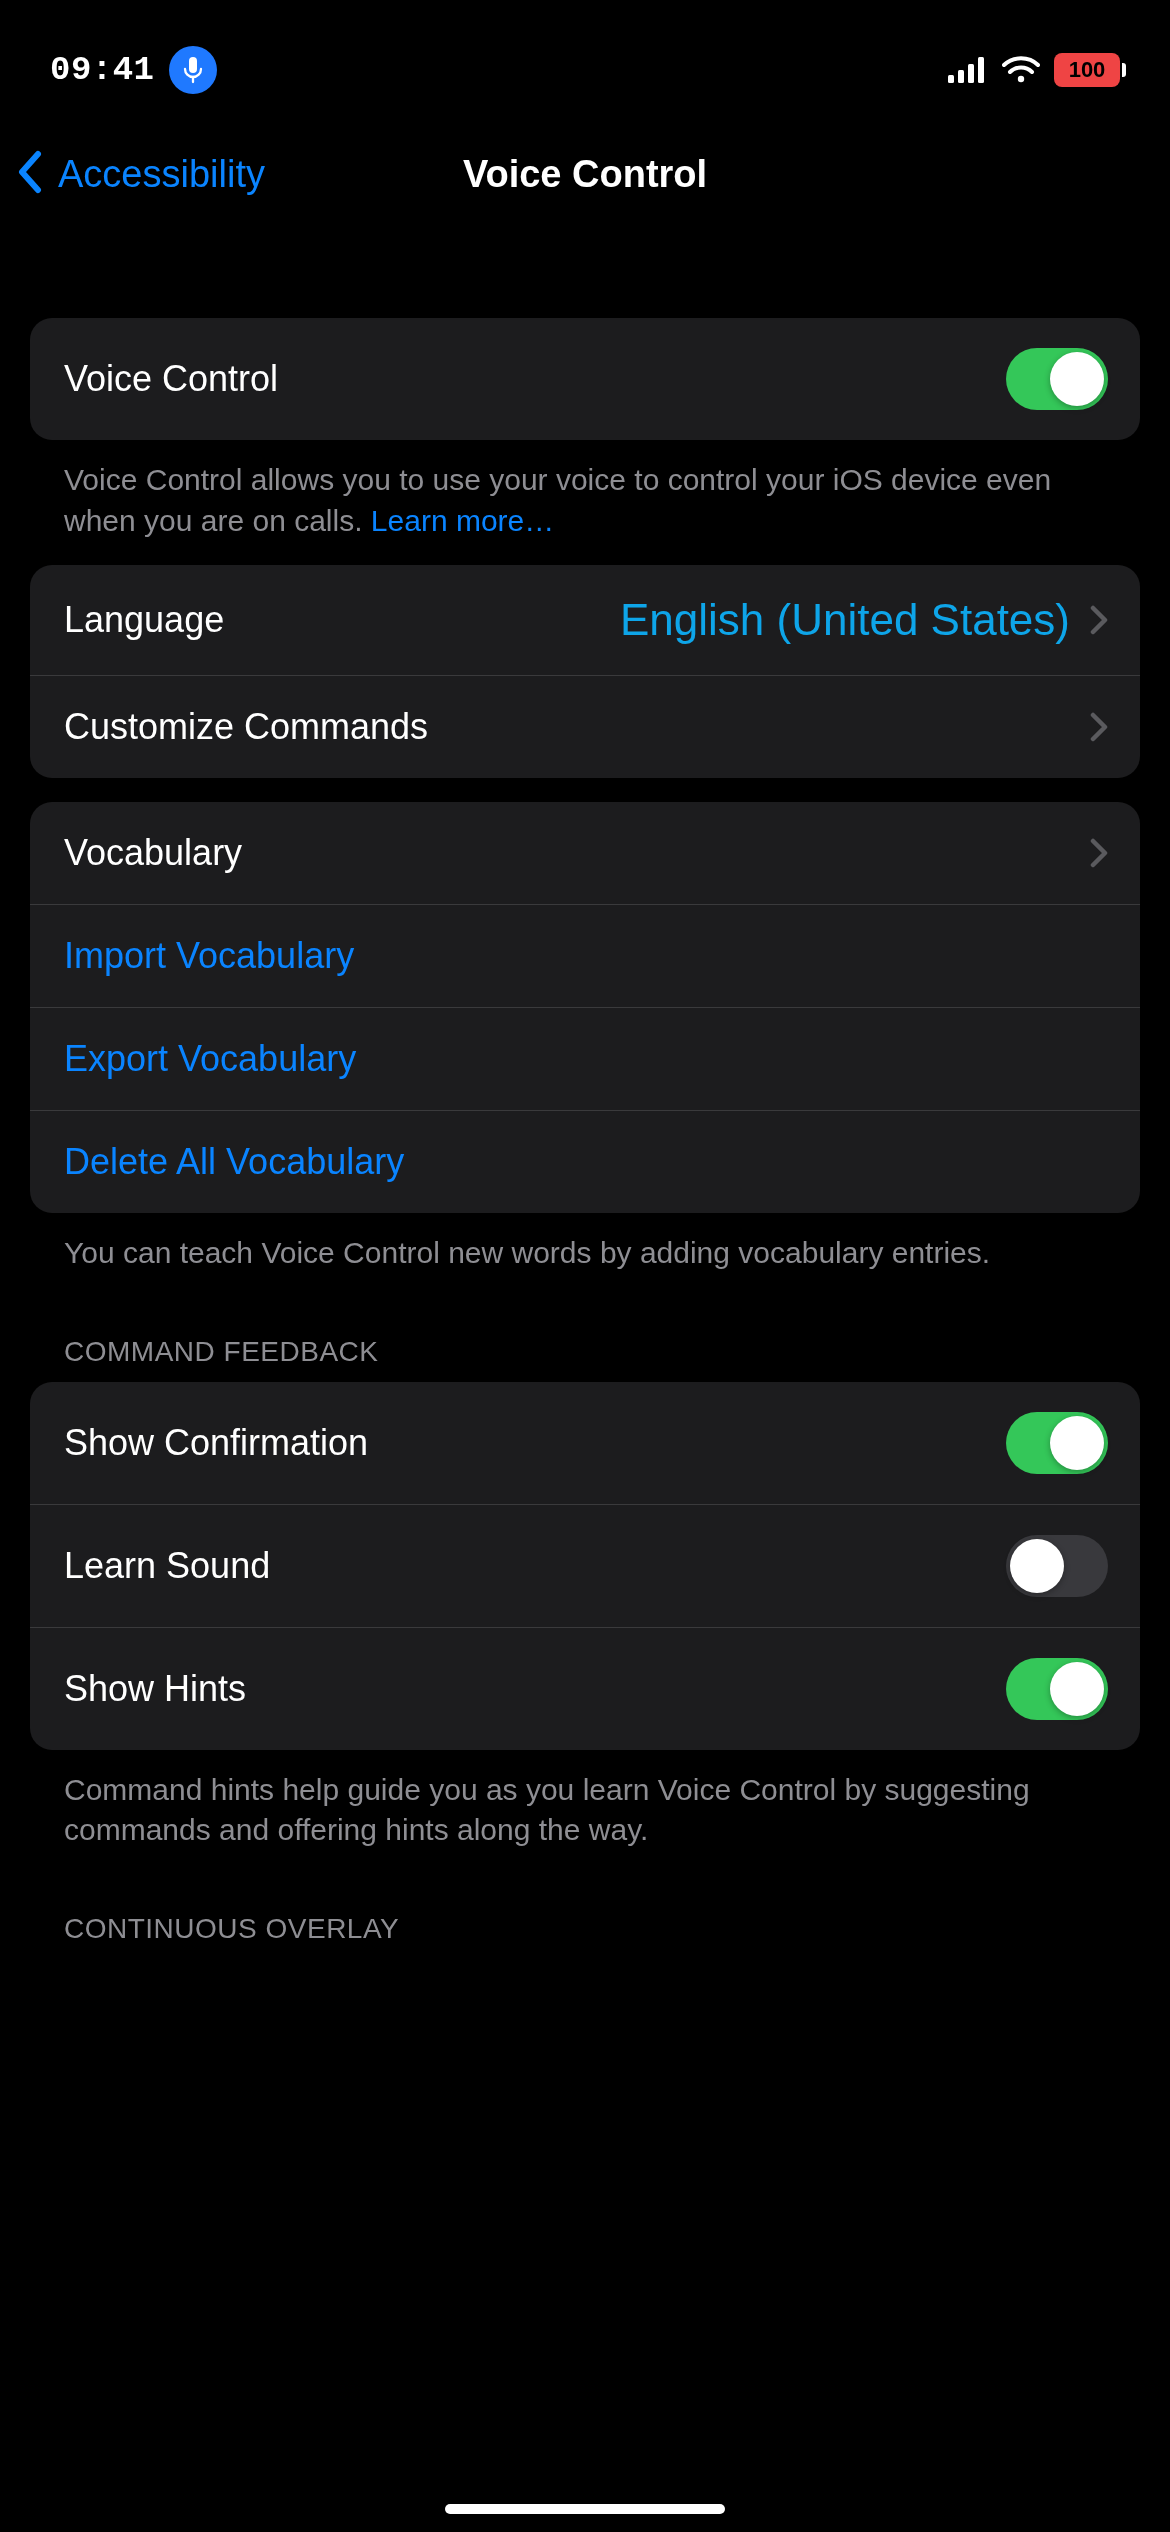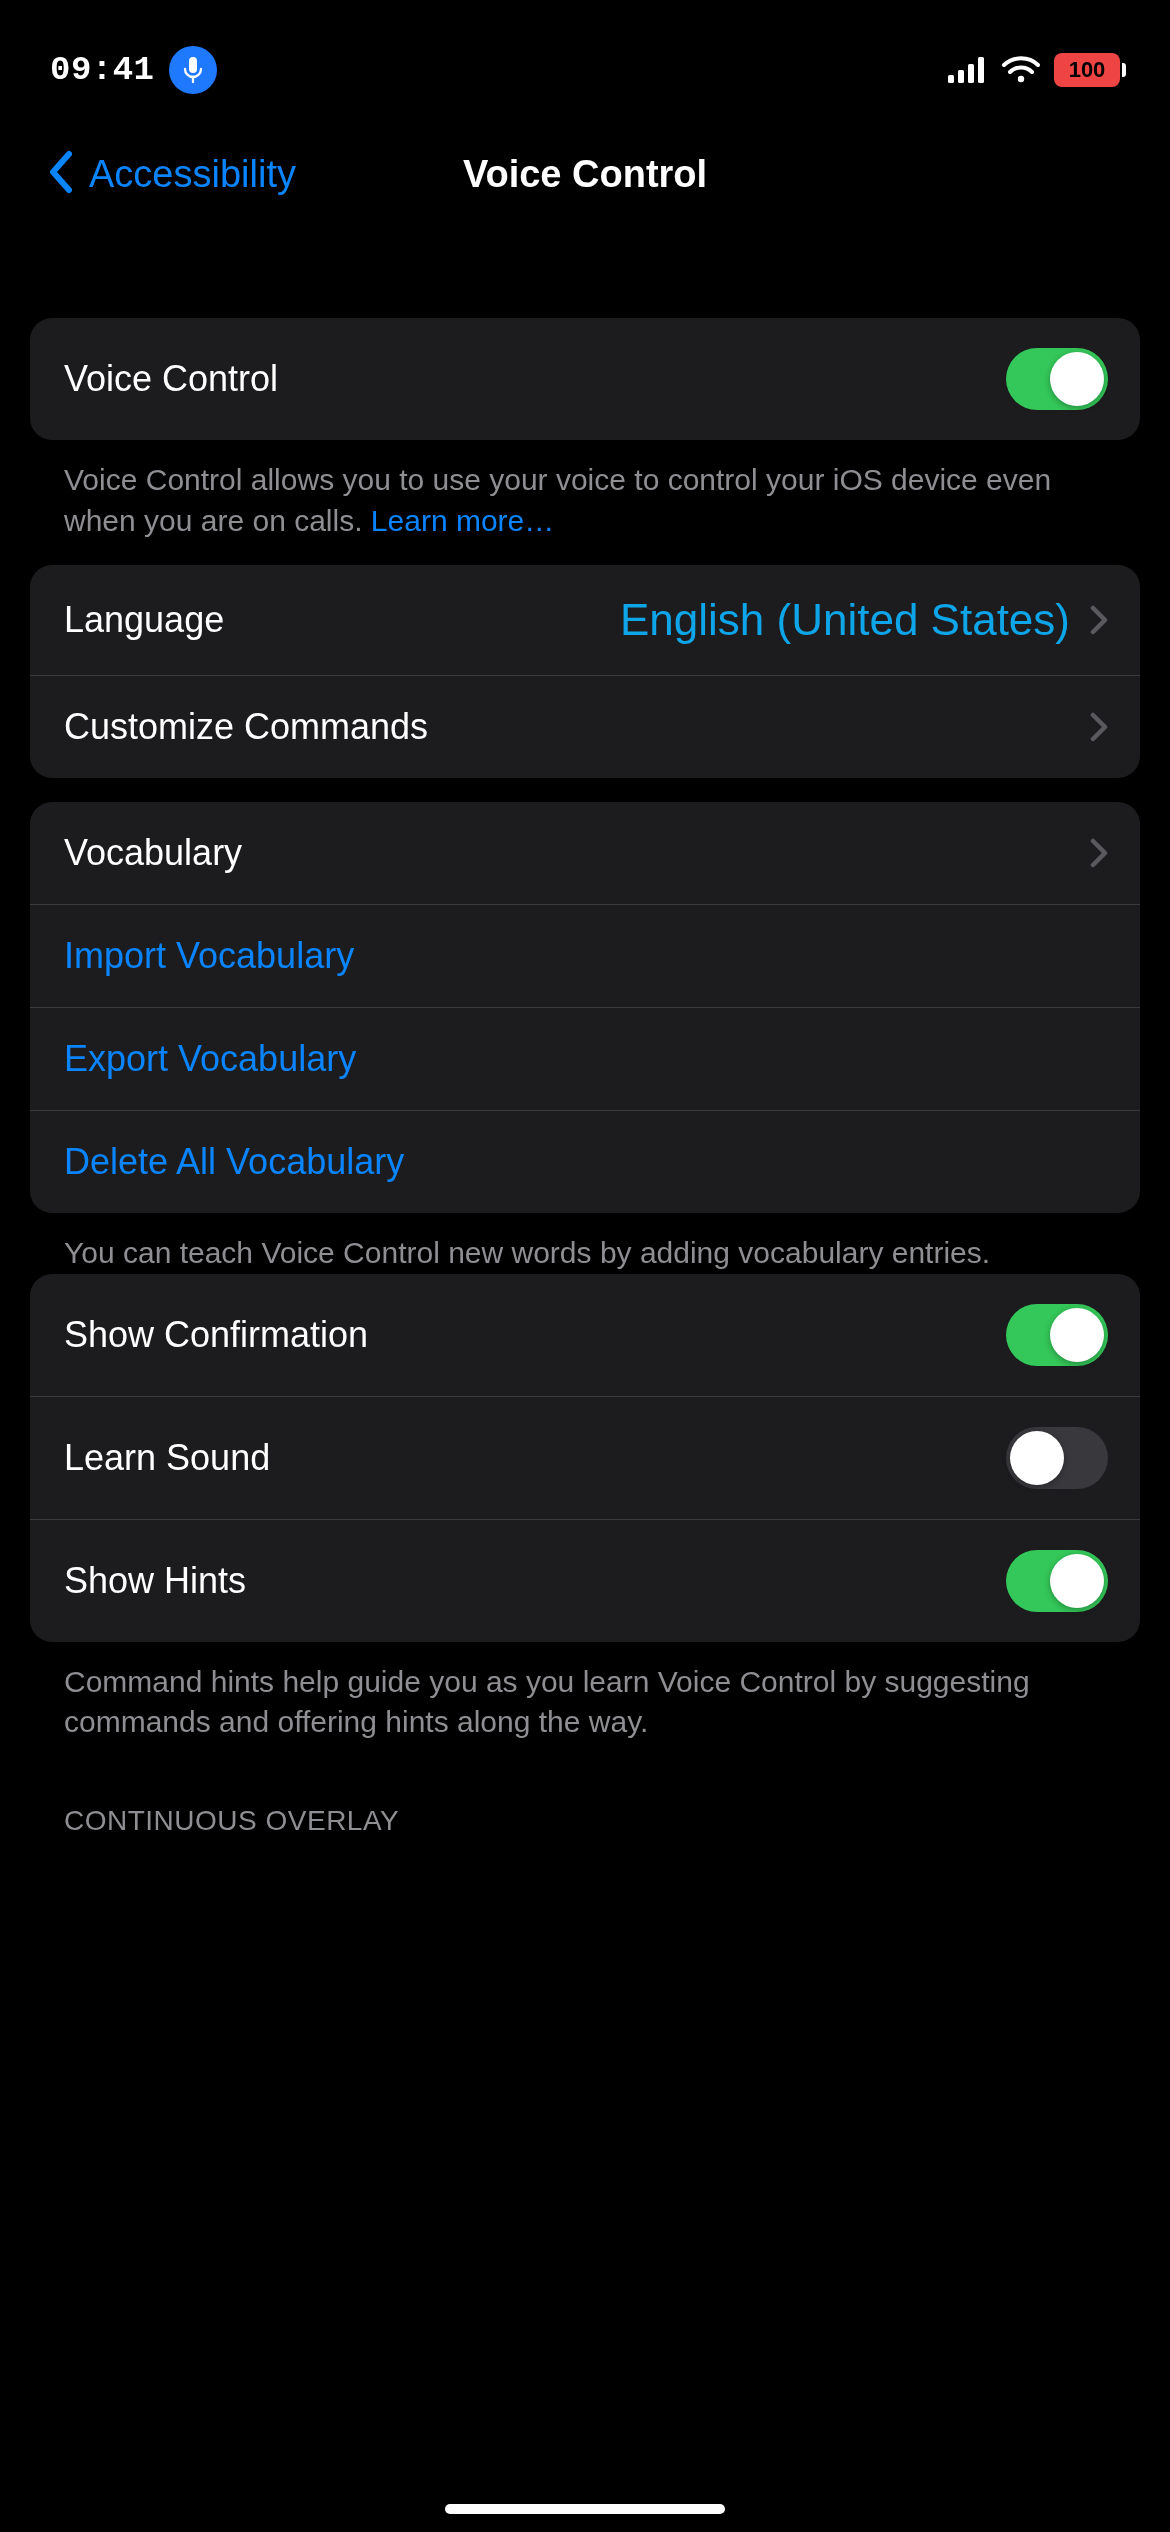--- a/index.html
+++ b/index.html
@@ -70,21 +70,21 @@
       top: 10px;
       width: 4px;
       height: 14px;
       background: #ffffff;
       border-radius: 0 3px 3px 0;
     }
     
     .nav-bar {
       display: flex;
       align-items: center;
-      padding: 20px 30px 40px 47px;
+      padding: 20px 30px 40px 16px;
       gap: 20px;
     }
     .back-chevron {
       color: #0a84ff;
     }
     .back-label {
       font-size: 38px;
       color: #0a84ff;
       font-weight: 400;
       margin-left: -6px;
@@ -290,20 +290,21 @@
     </div>
     <div class="cell">
       <span class="cell-label link">Export Vocabulary</span>
     </div>
     <div class="cell">
       <span class="cell-label link">Delete All Vocabulary</span>
     </div>
   </div>
   <div class="footer-text">You can teach Voice Control new words by adding vocabulary entries.</div>
 
+  <div class="header-text">COMMAND FEEDBACK</div>
   <div class="group after-header">
     <div class="cell">
       <span class="cell-label">Show Confirmation</span>
       <div class="toggle on">
           <div class="knob"></div>
         </div>
     </div>
     <div class="cell">
       <span class="cell-label">Learn Sound</span>
       <div class="toggle off">

